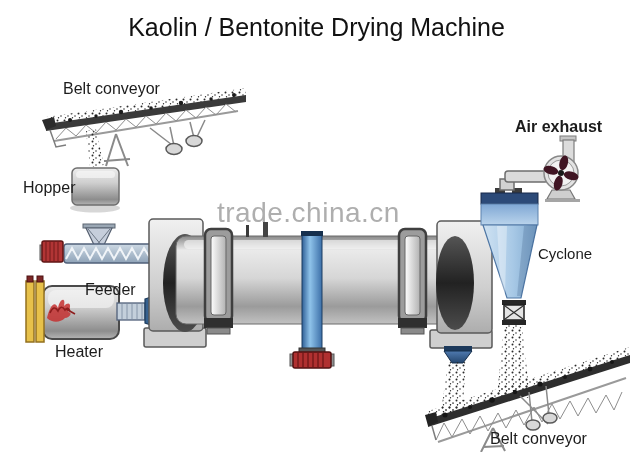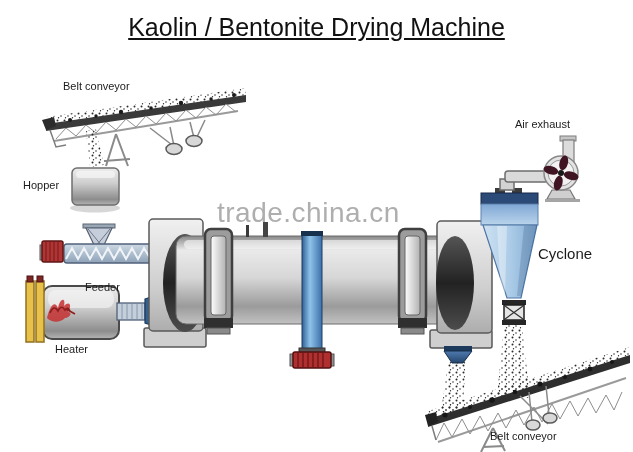--- a/index.html
+++ b/index.html
@@ -1,23 +1,23 @@
 <!DOCTYPE html>
 <html><head>
 <meta charset="utf-8">
 <style>
   html,body{margin:0;padding:0;background:#fff;}
   .stage{position:relative;width:633px;height:452px;background:#fff;overflow:hidden;
          font-family:"Liberation Sans",sans-serif;color:#1c1c1c;}
   .wm{position:absolute;left:217px;top:197px;z-index:0;font-size:28px;letter-spacing:.5px;
       color:#9b9b9b;opacity:.8;white-space:nowrap;}
   svg.machine{position:absolute;left:0;top:0;z-index:1;}
-  .lbl{position:absolute;z-index:2;font-size:11px;line-height:1.1;white-space:nowrap;}
+  .lbl{position:absolute;z-index:2;font-size:16px;line-height:1.1;white-space:nowrap;}
   .title{position:absolute;z-index:2;left:0;right:0;top:13px;text-align:center;
-         font-size:25px;color:#111;text-decoration:underline;}
+         font-size:25px;color:#111;}
   .cyc{position:absolute;z-index:2;left:519px;top:246px;width:84px;text-align:center;
        font-size:15px;line-height:16px;}
   .cyc span{display:block;margin-left:8px;}
 </style>
 </head>
 <body>
 
 <div class="stage">
 
   <div class="wm">trade.china.cn</div>
@@ -230,19 +230,19 @@
       <polygon points="425,415 436,412 438,422 428,426" fill="#222"></polygon>
       <path d="M432,426 L436,440" stroke="#7d7d7d" stroke-width="1.5" fill="none"></path>
     </g>
   </svg>
 
   <div class="title">Kaolin / Bentonite Drying Machine</div>
   <div class="lbl" style="left:63px;top:80px;">Belt conveyor</div>
   <div class="lbl" style="left:23px;top:179px;text-align:center;">Hopper</div>
   <div class="lbl" style="left:85px;top:261px;margin-top:20px;">Feeder</div>
   <div class="lbl" style="left:55px;top:343px;text-align:right;">Heater</div>
-  <div class="lbl" style="left:515px;top:118px;">Air exhaust</div>
+  <div class="lbl" style="left:515px;top:118px;font-weight:bold;">Air exhaust</div>
   <div class="cyc">
     <span>Cyclone</span>
   </div>
   <div class="lbl" style="left:490px;top:430px;">Belt conveyor</div>
 
 </div>
 
 </body></html>

